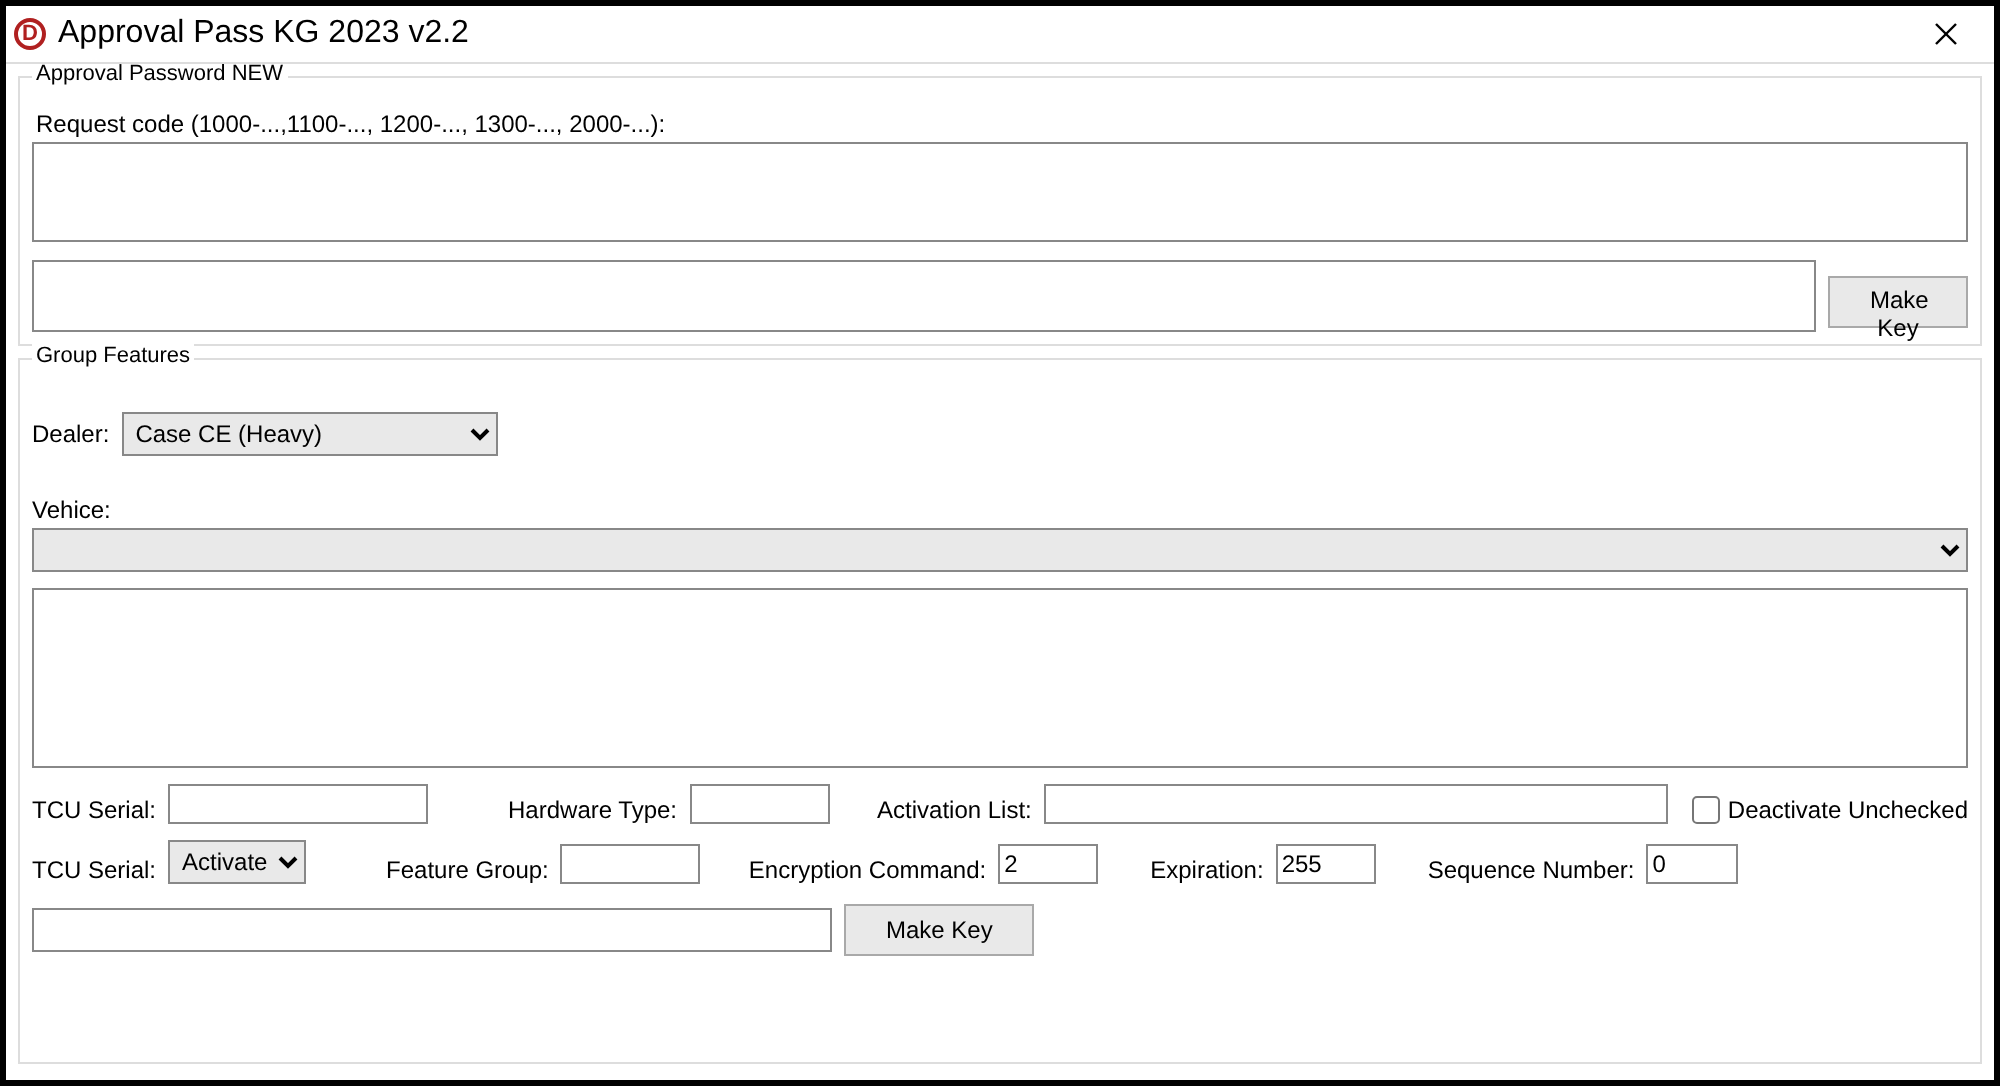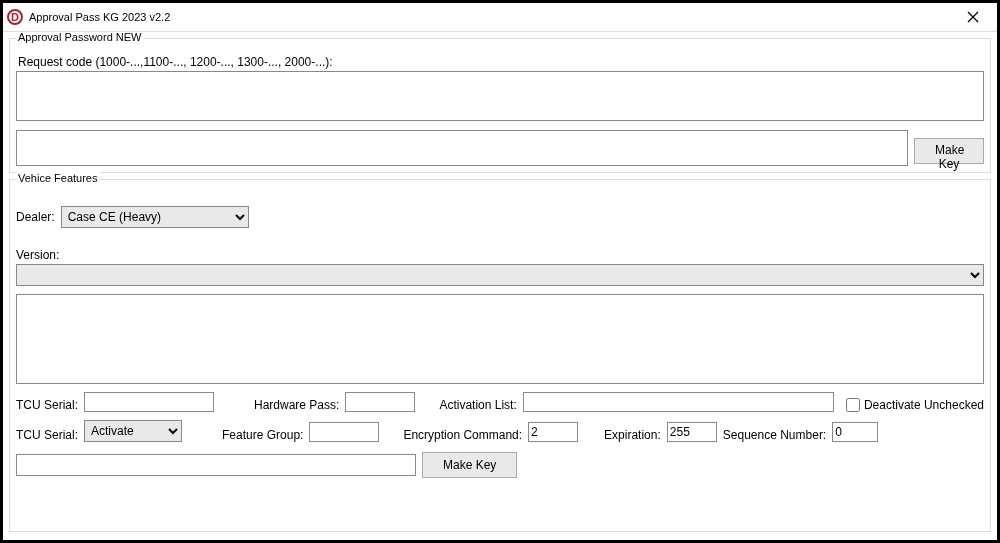--- a/index.html
+++ b/index.html
@@ -1,19 +1,19 @@
 <!DOCTYPE html>
 <html><head>
 <meta charset="utf-8">
 <style>
 html,body{margin:0;padding:0;font-family:"Segoe UI",Tahoma,sans-serif;font-size:12px;color:#000;background:#000}
 .window{width:996px;height:539px;margin:2px;background:#fff;border:1px solid #000;box-sizing:border-box;display:flex;flex-direction:column}
 .titlebar{height:28px;display:flex;align-items:center;padding:0 4px;border-bottom:1px solid #ddd}
 .titlebar .icon{width:16px;height:16px;border:2px solid #b02020;border-radius:50%;display:flex;align-items:center;justify-content:center;font-weight:bold;color:#b02020;font-size:11px;margin-right:6px;box-sizing:border-box}
-.titlebar .title{flex:1;font-size:11px}
+.titlebar .title{flex:1;font-size:16px}
 .titlebar .close{width:40px;height:100%;display:flex;align-items:center;justify-content:center;font-size:14px;cursor:pointer}
 .client{flex:1;padding:4px 4px 4px 4px;display:flex;flex-direction:column;overflow:hidden}
 .groupbox{border:1px solid #ddd;margin:2px 2px 4px 2px;padding:6px 6px 6px 6px;position:relative}
 .groupbox>.legend{position:absolute;top:-8px;left:6px;background:#fff;padding:0 2px;font-size:11px}
 .req-label{margin:10px 0 2px 2px}
 .textarea{width:100%;height:50px;border:1px solid #888;box-sizing:border-box;resize:none;font-family:inherit;font-size:12px;padding:2px}
 .row-key{display:flex;align-items:stretch;margin-top:6px;gap:6px}
 .row-key input{flex:1;height:36px;border:1px solid #888;box-sizing:border-box;padding:2px;font-family:inherit;font-size:12px}
 .btn{background:#e9e9e9;border:1px solid #a9a9a9;padding:4px 20px;font-family:inherit;font-size:12px;cursor:pointer;height:26px}
 .makekey-right{align-self:flex-end;margin-bottom:2px;width:70px;height:26px}
@@ -24,21 +24,21 @@
 .select-vehicle{width:100%;height:22px;box-sizing:border-box}
 .bigout{width:100%;height:90px;border:1px solid #888;box-sizing:border-box;margin-top:8px}
 .fields1,.fields2{display:flex;align-items:flex-end;margin-top:8px;gap:6px}
 .tin{border:1px solid #888;height:20px;padding:0 2px;font-family:inherit;font-size:12px;box-sizing:border-box}
 .w130{width:130px}.w70{width:70px}.w50{width:50px}.w46{width:46px}
 .actlist{flex:1}
 .checkbox{display:flex;align-items:center;gap:4px;margin-left:6px;white-space:nowrap}
 .checkbox input{width:14px;height:14px;margin:0}
 .bottomrow{display:flex;align-items:center;margin-top:10px;gap:6px}
 .bottomrow input.outkey{width:400px;height:22px;border:1px solid #888;box-sizing:border-box;padding:0 2px;font-family:inherit;font-size:12px}
-.select-tcucmd{width:98px}
+.select-tcucmd{width:69px}
 .gap-right{margin-right:34px}
 .gap-right2{margin-right:18px}
 </style>
 </head>
 <body>
 
 <div class="window">
   <div class="titlebar">
     <div class="icon">
         <span>D</span>
@@ -58,43 +58,43 @@
       <div class="legend">Approval Password NEW</div>
       <div class="req-label">Request code (1000-...,1100-..., 1200-..., 1300-..., 2000-...):</div>
       <textarea class="textarea" style=""></textarea>
       <div class="row-key">
         <input type="text" value="" style="">
         <button class="btn makekey-right">Make Key</button>
       </div>
     </div>
 
     <div class="groupbox" style="flex:1">
-      <div class="legend">Vehice Features</div>
+      <div class="legend">Group Features</div>
 
       <div class="row">
         <span class="lbl">Dealer:</span>
         <select class="select-dealer">
           <option>Case CE (Heavy)</option>
         </select>
       </div>
 
       <div class="row" style="flex-direction:column;align-items:stretch;gap:2px">
-        <span class="lbl">Version:</span>
+        <span class="lbl">Vehice:</span>
         <select class="select-vehicle">
           <option></option>
         </select>
       </div>
 
       <div class="bigout"></div>
 
       <div class="fields1">
         <span class="lbl">TCU Serial:</span>
         <input class="tin w130 gap-right" value="" style="">
 
-        <span class="lbl">Hardware Pass:</span>
+        <span class="lbl">Hardware Type:</span>
         <input class="tin w70 gap-right2" value="" style="">
 
         <span class="lbl">Activation List:</span>
         <input class="tin actlist" value="" style="">
 
         <label class="checkbox">
           <input type="checkbox" style="">
           <span>Deactivate Unchecked</span>
         </label>
       </div>
@@ -105,21 +105,21 @@
           <option>Activate</option>
         </select>
 
         <span class="lbl">Feature Group:</span>
         <input class="tin w70 gap-right2" value="" style="">
 
         <span class="lbl">Encryption Command:</span>
         <input class="tin w50" style="margin-right: 20px;" value="2">
 
         <span class="lbl">Expiration:</span>
-        <input class="tin w50" style="" value="255">
+        <input class="tin w50" style="margin-right: 20px;" value="255">
 
         <span class="lbl">Sequence Number:</span>
         <input class="tin w46" value="0" style="">
       </div>
 
       <div class="bottomrow">
         <input class="outkey" value="" style="">
         <button class="btn">Make Key</button>
       </div>
     </div>

